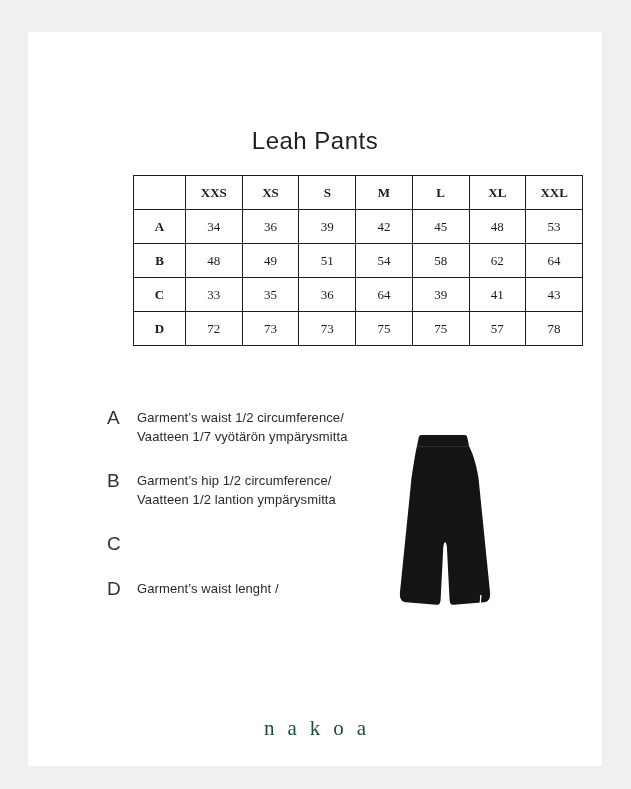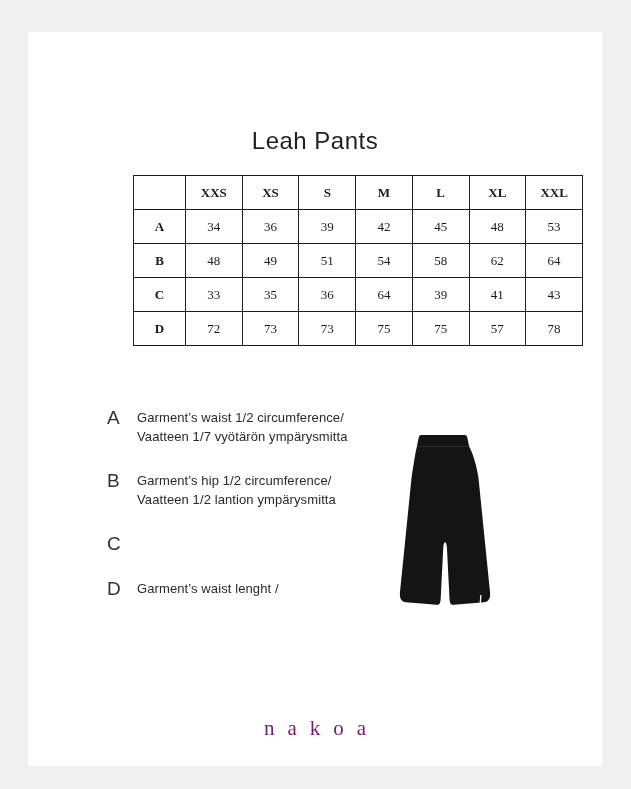--- a/index.html
+++ b/index.html
@@ -65,21 +65,21 @@
     width: 92px; height: 174px;
   }
   .brand {
     position: absolute; top: 684px; left: 0; width: 100%;
     text-align: center;
     font-family: "Liberation Serif", serif;
     font-size: 21px;
     letter-spacing: 13px;
     padding-left: 13px;
     box-sizing: border-box;
-    color: #701a75;
+    color: #14532d;
   }
 </style>
 </head>
 <body>
 
 <div class="stage">
   <div class="card">
 
     <div class="title">Leah Pants</div>
 

